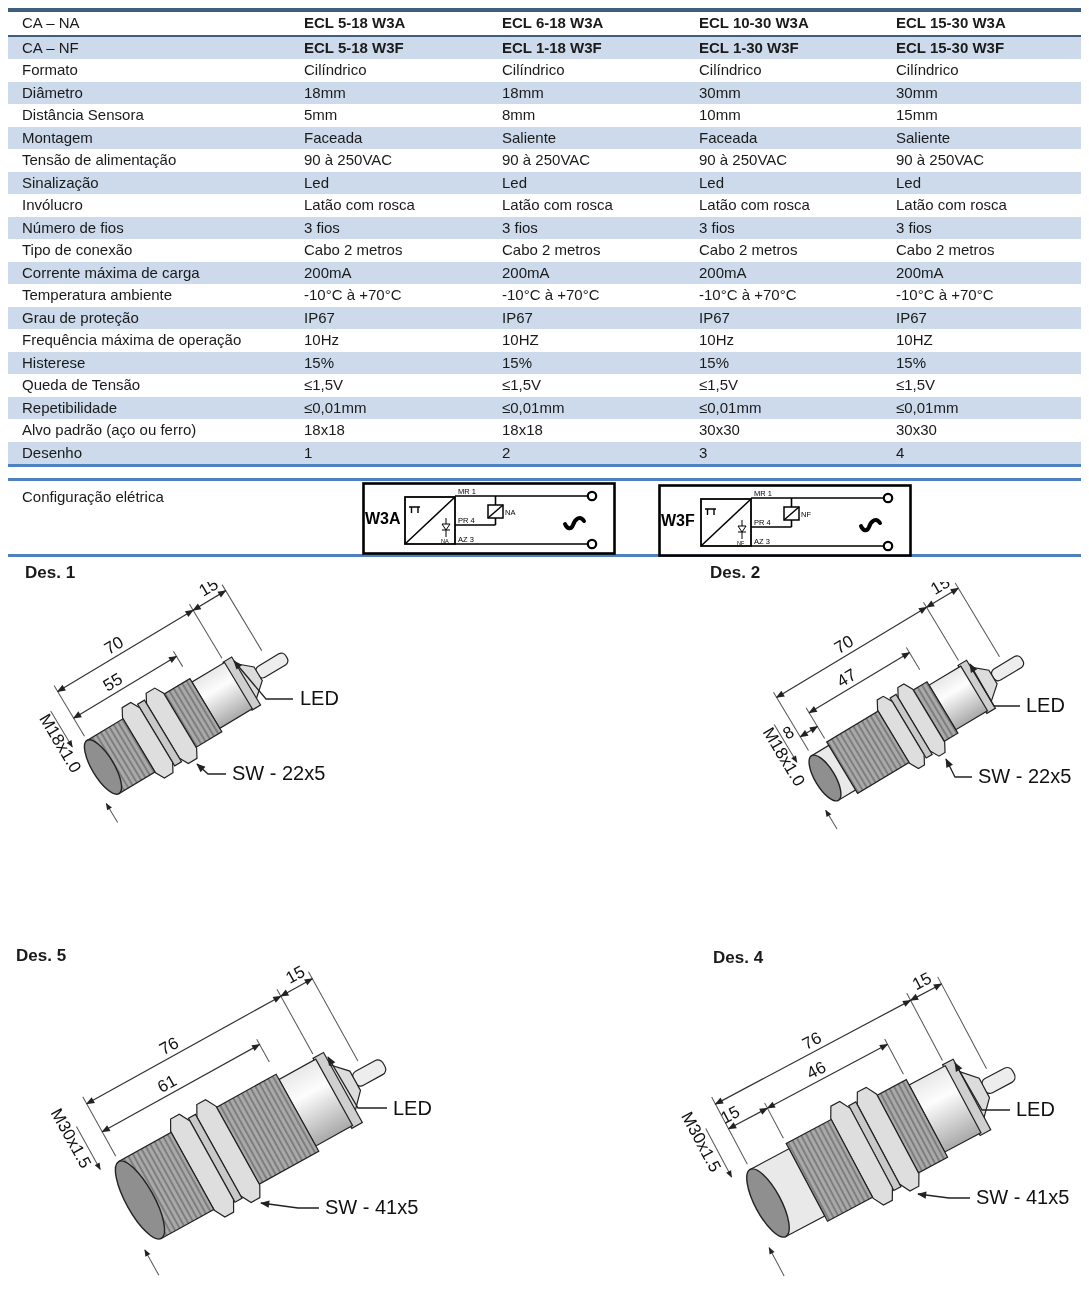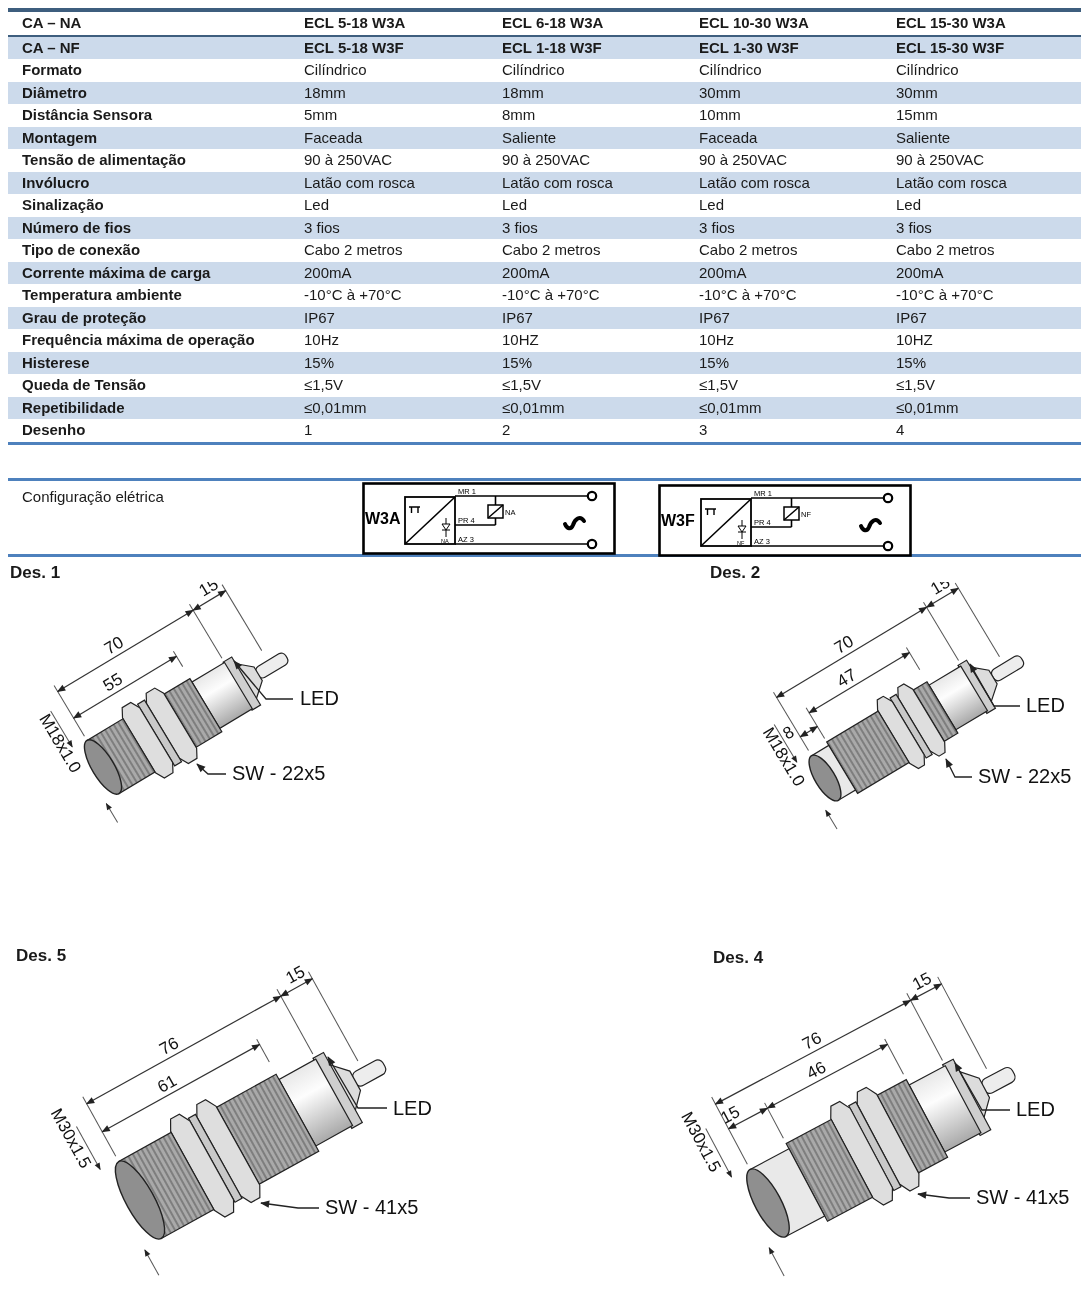--- a/index.html
+++ b/index.html
@@ -12,21 +12,21 @@
   body{background:#fff;font-family:"Liberation Sans",sans-serif;color:var(--ink)}
   #page{position:relative;width:1089px;height:1300px;background:#fff;overflow:hidden}
 
   
   .spec-table-wrap{position:absolute;left:8px;top:8px;width:1073px}
   table.spec{border-collapse:collapse;table-layout:fixed;width:1073px;
     border-top:4px solid var(--dark);border-bottom:3px solid var(--bright);
     font-size:15px;line-height:1.1}
   table.spec th,table.spec td{text-align:left;font-weight:normal;white-space:nowrap;
     overflow:hidden;padding:3px 4px 3px 0;height:22px;vertical-align:middle}
-  table.spec th{font-weight:bold;padding-left:14px}
+  table.spec th{font-weight:normal;padding-left:14px}
   table.spec thead td{font-weight:bold}
   table.spec thead tr.h1{border-bottom:2px solid var(--dark)}
   table.spec thead tr.h2{background:var(--band)}
   table.spec tbody tr:nth-of-type(even){background:var(--band)}
 
   
   .elec{position:absolute;left:8px;top:478px;width:1073px;height:79px;
     border-top:3px solid var(--bright);border-bottom:3px solid var(--bright)}
   .elec-title{position:absolute;left:14px;top:7px;font-size:15px;font-weight:normal}
   svg.circ{position:absolute}
@@ -105,36 +105,36 @@
 
           <tr>
             <th>Tensão de alimentação</th>
             <td>90 à 250VAC</td>
             <td>90 à 250VAC</td>
             <td>90 à 250VAC</td>
             <td>90 à 250VAC</td>
           </tr>
 
           <tr>
+            <th>Sinalização</th>
+            <td>Led</td>
+            <td>Led</td>
+            <td>Led</td>
+            <td>Led</td>
+          </tr>
+
+          <tr>
             <th>Invólucro</th>
             <td>Latão com rosca</td>
             <td>Latão com rosca</td>
             <td>Latão com rosca</td>
             <td>Latão com rosca</td>
           </tr>
 
           <tr>
-            <th>Sinalização</th>
-            <td>Led</td>
-            <td>Led</td>
-            <td>Led</td>
-            <td>Led</td>
-          </tr>
-
-          <tr>
             <th>Número de fios</th>
             <td>3 fios</td>
             <td>3 fios</td>
             <td>3 fios</td>
             <td>3 fios</td>
           </tr>
 
           <tr>
             <th>Tipo de conexão</th>
             <td>Cabo 2 metros</td>
@@ -192,20 +192,27 @@
           </tr>
 
           <tr>
             <th>Repetibilidade</th>
             <td>≤0,01mm</td>
             <td>≤0,01mm</td>
             <td>≤0,01mm</td>
             <td>≤0,01mm</td>
           </tr>
 
+          <tr>
+            <th>Alvo padrão (aço ou ferro)</th>
+            <td>18x18</td>
+            <td>18x18</td>
+            <td>30x30</td>
+            <td>30x30</td>
+          </tr>
 
           <tr>
             <th>Desenho</th>
             <td>1</td>
             <td>2</td>
             <td>3</td>
             <td>4</td>
           </tr>
         </tbody>
     </table>
@@ -270,21 +277,21 @@
       <text x="96" y="60" font-size="7.5">AZ 3</text>
       <rect x="126" y="23" width="15" height="13" fill="#fff" stroke="#000" stroke-width="1.5"></rect>
       <line x1="126" y1="36" x2="141" y2="23" stroke="#000" stroke-width="1.4"></line>
       <text x="143" y="33" font-size="7.5">NF</text>
       <circle cx="230" cy="14" r="4.2" fill="#fff" stroke="#000" stroke-width="2.2"></circle>
       <circle cx="230" cy="62" r="4.2" fill="#fff" stroke="#000" stroke-width="2.2"></circle>
       <path d="M203,42 c2,5 6,6 8,1 c2,-6 7,-10 11,-4" stroke="#000" stroke-width="4" fill="none" stroke-linecap="round"></path>
     </svg>
   </div>
 
-  <div class="des-title" style="left:10px;top:563px">Des. 1</div>
+  <div class="des-title" style="left:25px;top:563px">Des. 1</div>
   <div class="des-title" style="left:710px;top:563px">Des. 2</div>
   <div class="des-title" style="left:16px;top:946px">Des. 5</div>
   <div class="des-title" style="left:713px;top:948px">Des. 4</div>
 
   <svg class="des" style="left:0;top:582px" width="460" height="268" viewBox="0 0 460 268">
     <defs>
       <pattern id="t1" width="5" height="10" patternUnits="userSpaceOnUse">
         <rect width="5" height="10" fill="#a9a9a9"></rect>
           <rect width="2" height="10" fill="#7e7e7e"></rect>
       </pattern>

